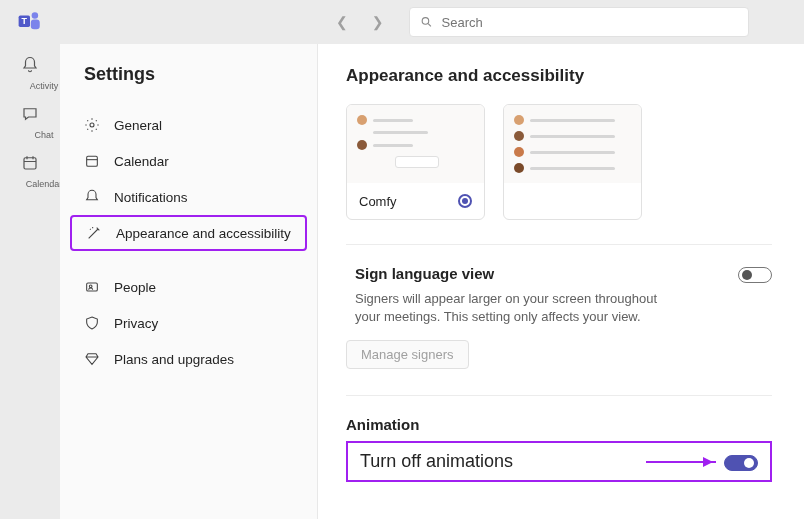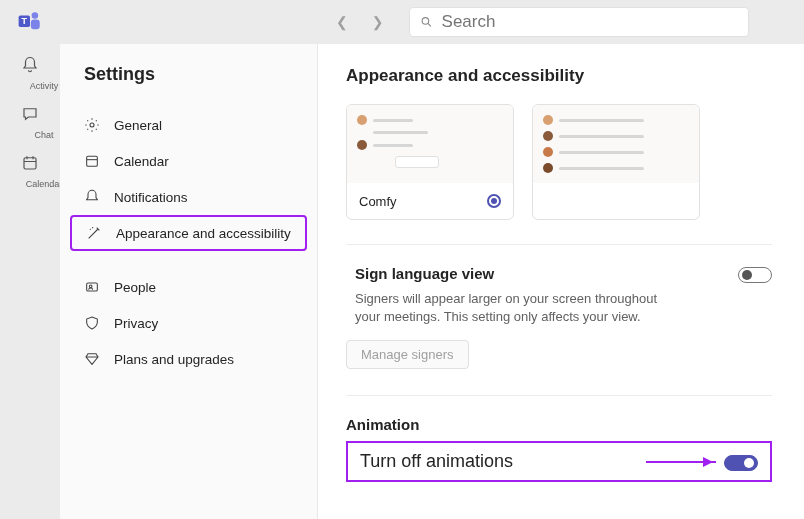--- a/index.html
+++ b/index.html
@@ -8,33 +8,33 @@
 .app-logo { width: 28px; height: 28px; display: flex; align-items: center; justify-content: center; margin-bottom: 12px; }
 .rail-item { width: 48px; display: flex; flex-direction: column; align-items: center; padding: 8px 0 6px; cursor: pointer; }
 .rail-item span.icon { font-size: 18px; color: #616161; }
 .rail-item span.lbl { font-size: 9px; color: #616161; margin-top: 2px; margin-left: 28px; }
 .main { flex: 1; display: flex; flex-direction: column; background: #f5f5f5; }
 .topbar { height: 44px; background: #ebebeb; display: flex; align-items: center; padding: 0 10px; gap: 8px; }
 .nav-arrow { color: #a0a0a0; font-size: 14px; padding: 4px 8px; cursor: pointer; user-select: none; }
 .search-wrap { flex: 1; max-width: 340px; margin-left: 10px; }
 .search { width: 100%; height: 30px; border: 1px solid #e1e1e1; border-radius: 4px; background: #fff; display: flex; align-items: center; padding: 0 10px; }
 .search svg { width: 14px; height: 14px; stroke: #888; fill: none; margin-right: 8px; }
-.search input { border: none; outline: none; width: 100%; font-size: 17px; background: transparent; }
+.search input { border: none; outline: none; width: 100%; font-size: 13px; background: transparent; }
 .content { flex: 1; display: flex; background: #c2410c; }
 .settings-nav { width: 258px; background: #fafafa; border-right: 1px solid #e8e8e8; padding: 20px 0 0 0; }
 .settings-title { font-size: 18px; font-weight: 700; color: #242424; padding: 0 24px 18px; }
 .nav-group { padding: 4px 10px; }
 .nav-item { display: flex; align-items: center; height: 36px; padding: 0 14px; border-radius: 4px; cursor: pointer; font-size: 13.5px; color: #242424; gap: 14px; }
 .nav-item .ic { width: 16px; height: 16px; display: inline-flex; align-items: center; justify-content: center; color: #424242; }
 .nav-item.highlight { border: 2.5px solid #a020f0; }
 .nav-sep { height: 10px; }
 .pane { flex: 1; background: #fff; padding: 22px 32px 0 28px; overflow-y: auto; }
 .pane h1 { font-size: 17px; font-weight: 700; color: #242424; margin-bottom: 18px; }
 .density-row { display: flex; gap: 18px; margin-bottom: 24px; }
-.density-card { width: 168px; border: 1px solid #e1e1e1; border-radius: 6px; overflow: hidden; cursor: pointer; }
+.density-card { width: 139px; border: 1px solid #e1e1e1; border-radius: 6px; overflow: hidden; cursor: pointer; }
 .density-preview { height: 78px; background: #faf9f8; padding: 10px 10px 6px 10px; }
 .dp-row { display: flex; align-items: center; gap: 6px; margin-bottom: 6px; }
 .dp-av { width: 10px; height: 10px; border-radius: 50%; background: #d8a070; }
 .dp-av.b { background: #8a5a3a; }
 .dp-av.c { background: #c97a4a; }
 .dp-av.d { background: #7a4a2a; }
 .dp-line { height: 3px; background: #d6d6d6; border-radius: 2px; }
 .dp-line.w1 { width: 40px; }
 .dp-line.w2 { width: 55px; }
 .dp-line.w3 { width: 85px; }

